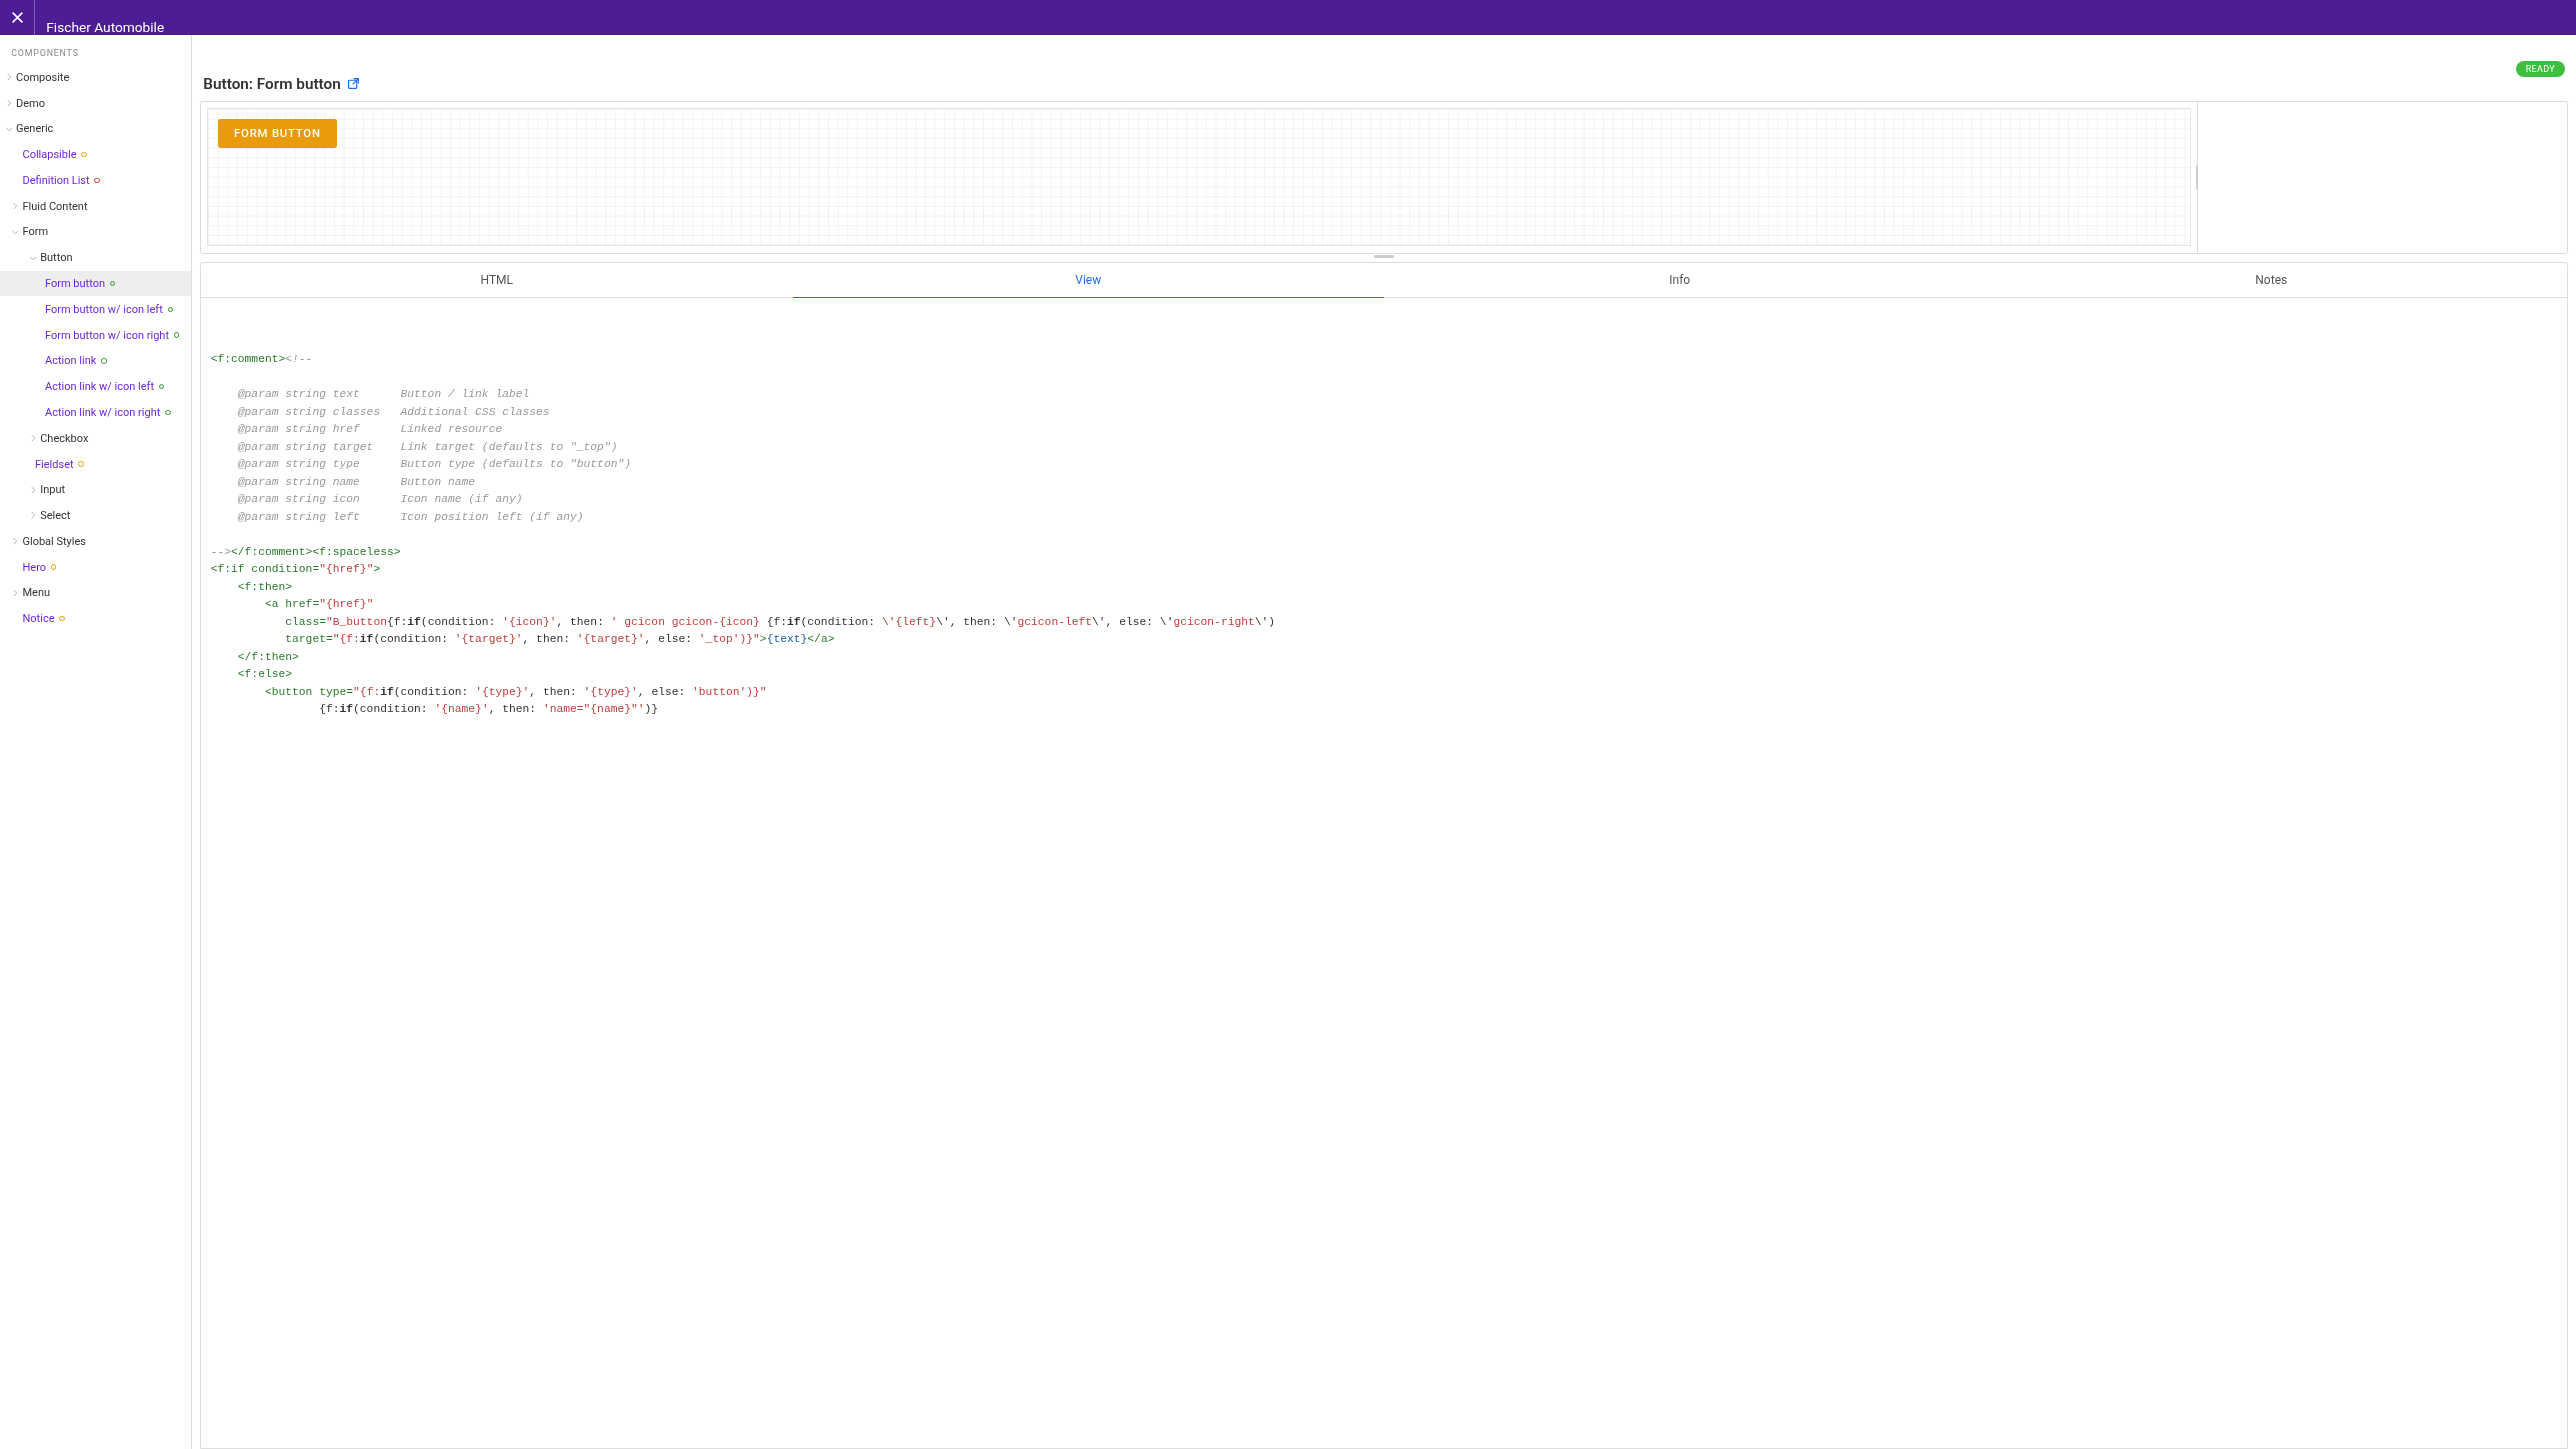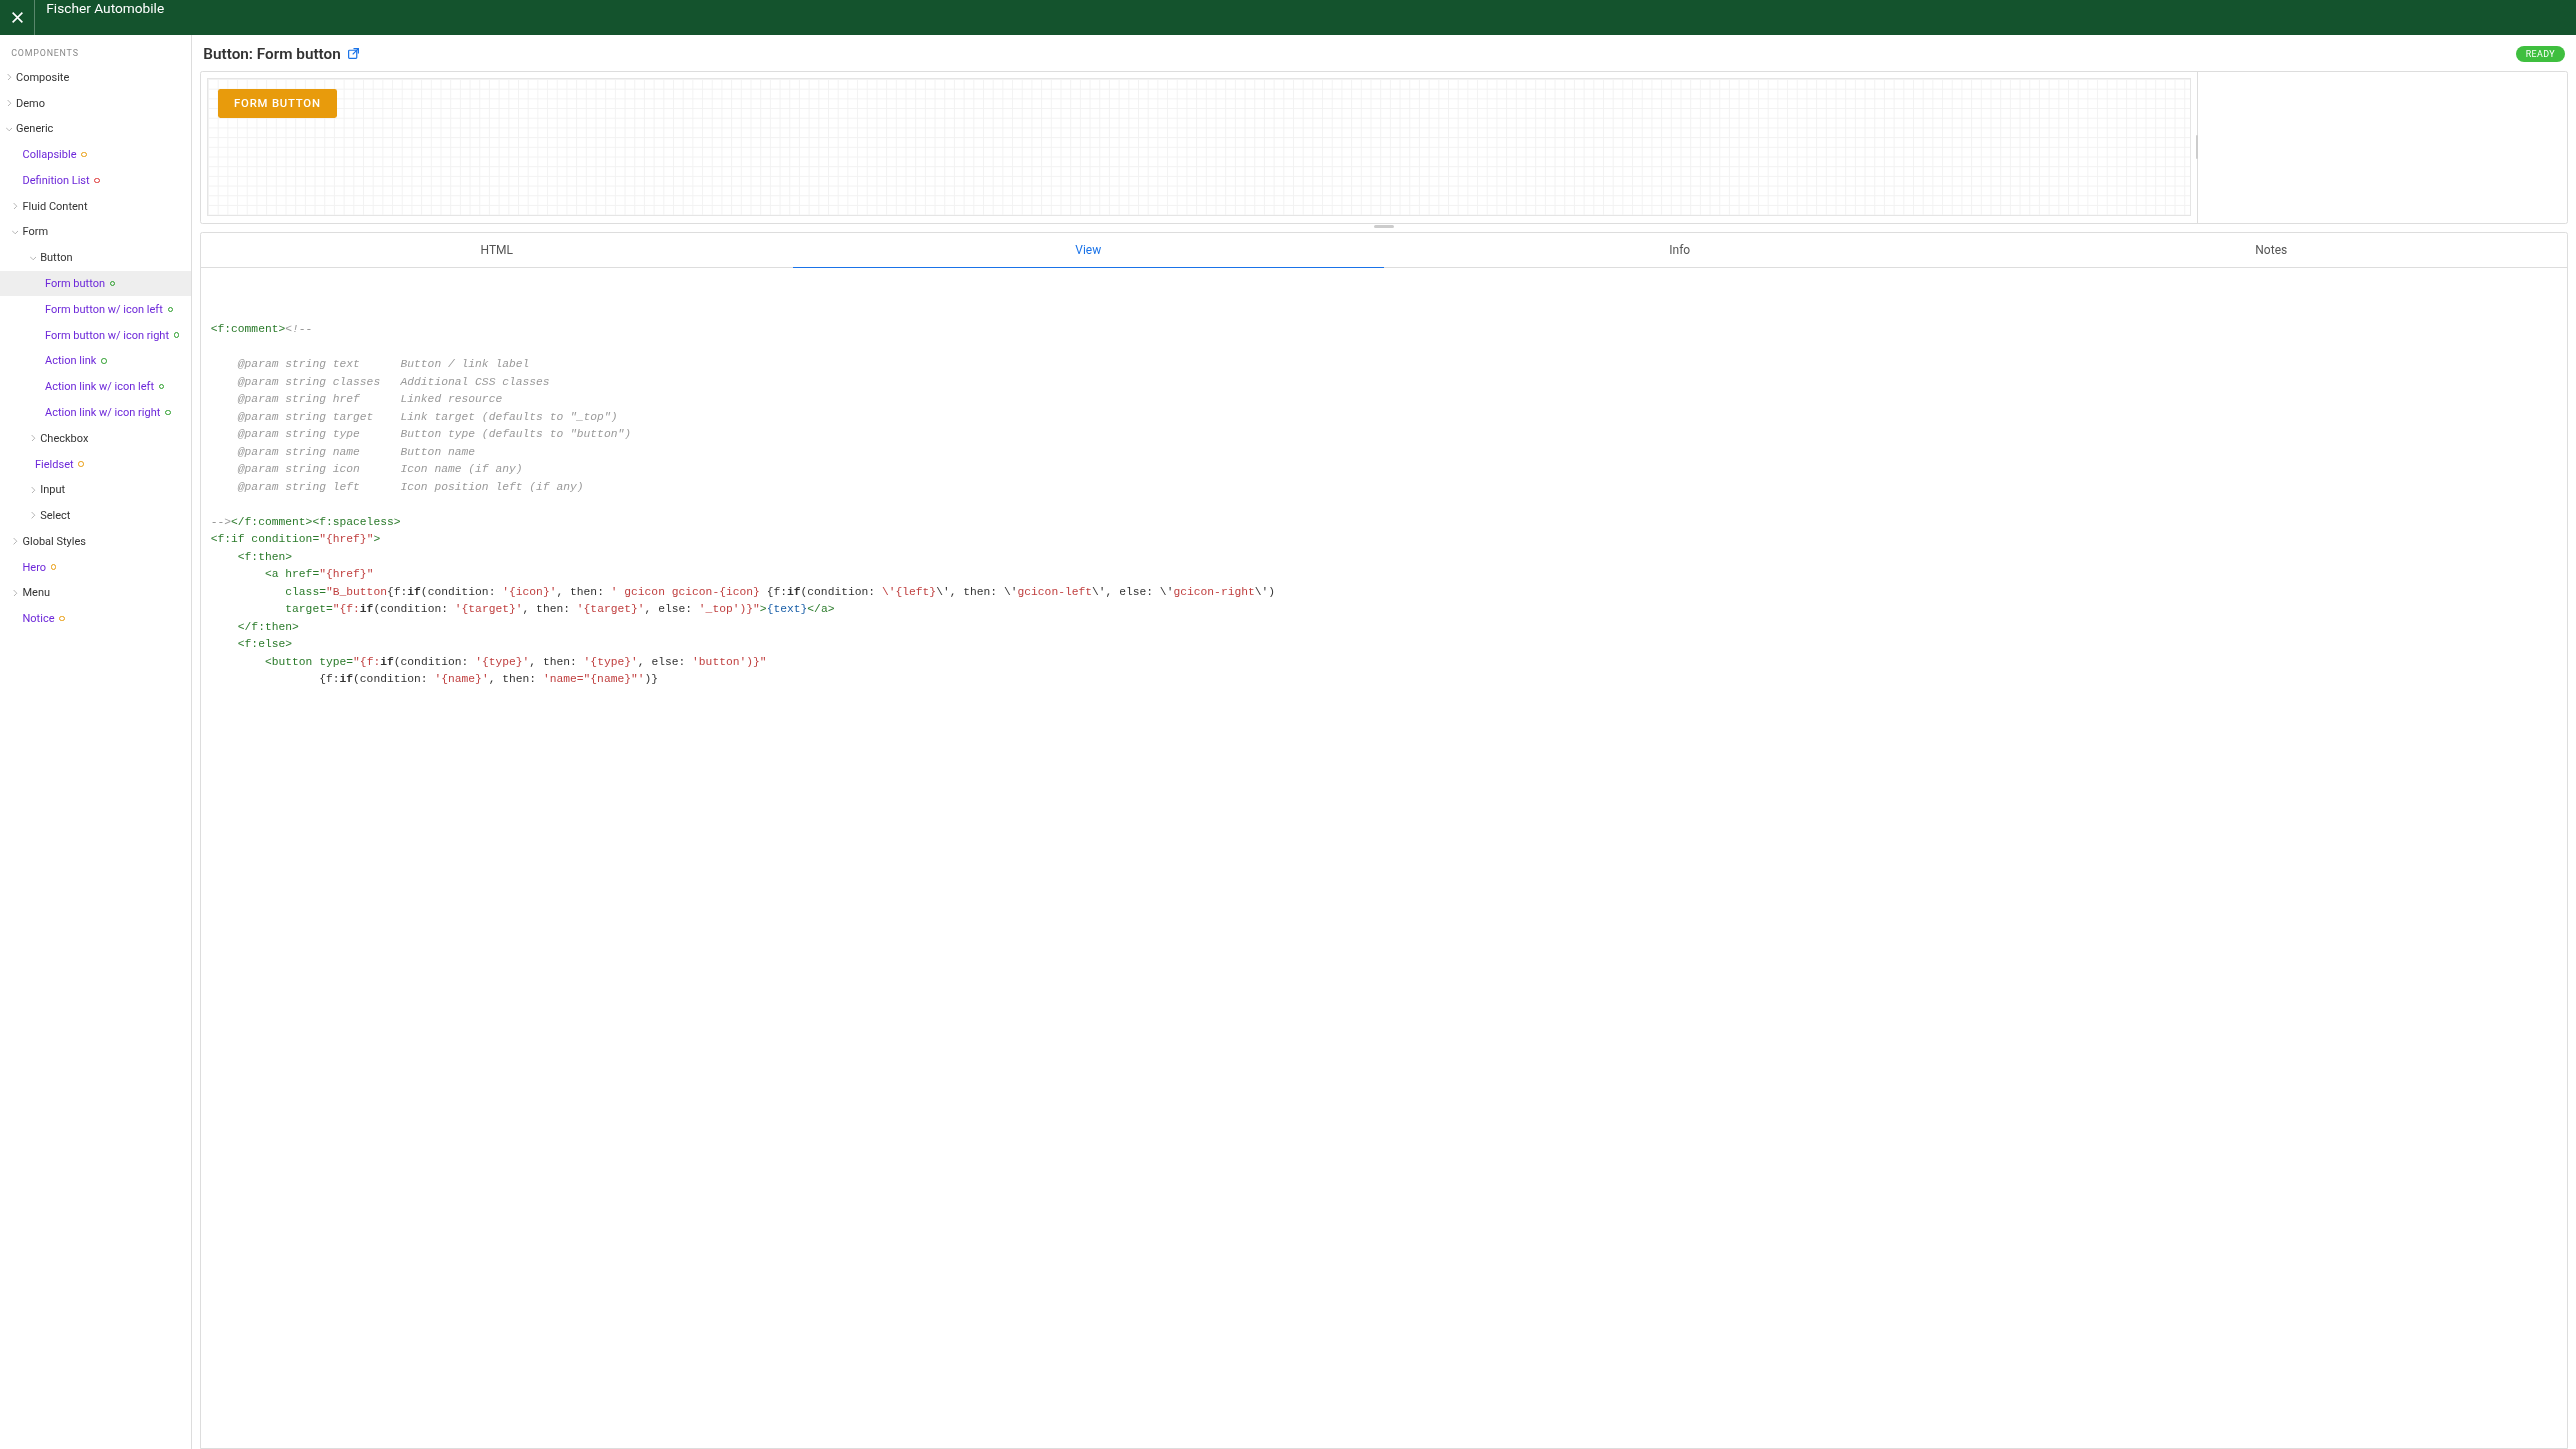--- a/index.html
+++ b/index.html
@@ -1,18 +1,18 @@
 <!DOCTYPE html>
 <html style="font-size:13px"><head>
 <meta charset="utf-8">
 <style>
 * { margin: 0; padding: 0; box-sizing: border-box; }
 body { font-family: -apple-system, BlinkMacSystemFont, "Segoe UI", Roboto, sans-serif; font-size: 11.3px; color: #333; overflow: hidden; }
 
-.header { background: #14532d; height: 35px; display: flex; align-items: flex-start; color: #fff; }
+.header { background: #4c1d95; height: 35px; display: flex; align-items: flex-end; color: #fff; }
 .header .close { width: 35px; height: 35px; display: flex; align-items: center; justify-content: center; border-right: 0.8px solid rgba(255,255,255,0.3); cursor: pointer; }
 .header .title { padding-left: 11.3px; font-size: 13.7px; font-weight: 400; }
 
 .main { display: flex; height: calc(100vh - 35px); }
 .sidebar { width: 192px; border-right: 0.8px solid #ddd; overflow-y: auto; padding-bottom: 16px; }
 .sidebar-heading { color: #888; letter-spacing: 0.8px; font-size: 8.9px; padding: 13px 11.3px 6.4px; }
 .tree-item { display: flex; align-items: center; padding: 6.4px 6.4px 6.4px 4.8px; cursor: pointer; font-size: 11px; color: #333; }
 .tree-item .chev { width: 8px; height: 8px; display: inline-flex; align-items: center; justify-content: center; margin-right: 3.2px; opacity: 0.55; }
 .tree-item .chev svg { width: 6.4px; height: 6.4px; }
 .tree-item.link { color: #6d28d9; }
@@ -20,21 +20,21 @@
 .tree-item .dot { width: 5.6px; height: 5.6px; border-radius: 50%; margin-left: 4.8px; border: 1.2px solid #e89b0c; }
 .tree-item .dot.red { border-color: #d33; }
 .tree-item .dot.green { border-color: #2a9d2a; }
 .indent-1 { padding-left: 11.3px; }
 .indent-2 { padding-left: 22.5px; }
 .indent-3 { padding-left: 29px; }
 .indent-4 { padding-left: 45px; }
 
 .content { flex: 1; display: flex; flex-direction: column; overflow: hidden; }
 .content-header { padding: 9.7px 11.3px 8px; display: flex; align-items: center; justify-content: space-between; }
-.content-header .left { display: flex; align-items: center; gap: 6.4px; }
+.content-header .left { display: flex; align-items: center; gap: 6.4px; margin-top: 30px; }
 .content-header h1 { font-size: 15.3px; font-weight: 600; color: #333; }
 .ext-link-icon { color: #1a73e8; display: inline-flex; }
 .status-badge { background: #3fbf3f; color: #fff; font-size: 8.9px; font-weight: 400; padding: 3.2px 9.7px; border-radius: 9.7px; letter-spacing: 0.4px; }
 
 .preview-wrap { margin: 0 8px; border: 0.8px solid #ddd; border-radius: 2.4px; height: 153px; display: flex; position: relative; }
 .preview-canvas { flex: 1; margin: 6.4px; border: 0.8px solid #e5e5e5; background-image: linear-gradient(#f2f2f2 0.8px, transparent 0.8px), linear-gradient(90deg, #f2f2f2 0.8px, transparent 0.8px); background-size: 9.7px 9.7px; background-color: #fff; position: relative; }
 .form-button { position: absolute; top: 9.7px; left: 9.7px; background: #e89b0c; color: #fff; font-size: 11.3px; font-weight: 500; letter-spacing: 0.8px; padding: 8px 16px; border-radius: 2.4px; }
 .preview-side { width: 370px; border-left: 0.8px solid #ddd; }
 .resize-handle-v { position: absolute; right: 369px; top: 50%; width: 2.4px; height: 24px; background: #ccc; border-radius: 1.6px; transform: translateY(-50%); }
 .resize-handle-h { display: flex; justify-content: center; padding: 1.6px 0; }

